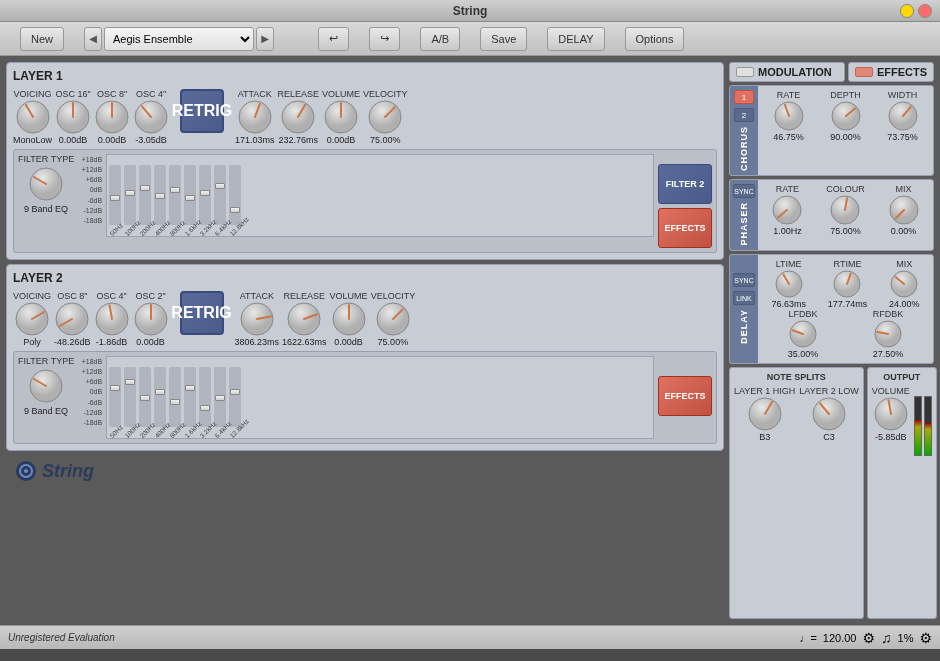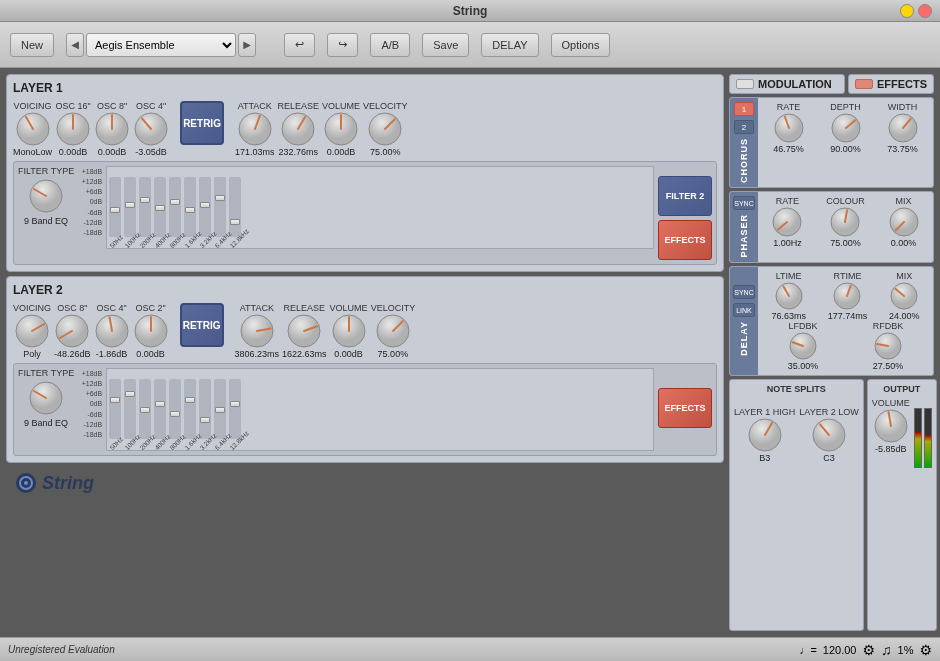--- a/index.html
+++ b/index.html
@@ -39,26 +39,26 @@
       height: 14px;
       border-radius: 50%;
       border: 1px solid #888;
       cursor: pointer;
     }
     .win-btn.close { background: #ff6b6b; }
     .win-btn.minimize { background: #ffd700; }
 
     
     .toolbar {
-      height: 46px;
+      height: 34px;
       background: linear-gradient(to bottom, #d8d8d8, #c0c0c0);
       display: flex;
       align-items: center;
-      padding: 0 10px;
-      gap: 12px;
+      padding: 0 20px;
+      gap: 20px;
       border-bottom: 1px solid #999;
     }
     .toolbar-btn {
       height: 24px;
       padding: 0 10px;
       background: linear-gradient(to bottom, #e8e8e8, #c8c8c8);
       border: 1px solid #999;
       border-radius: 3px;
       cursor: pointer;
       font-size: 11px;
@@ -128,21 +128,21 @@
     }
 
     
     .retrig-btn {
       width: 44px;
       height: 44px;
       background: linear-gradient(135deg, #5a6a9a, #4a5a8a);
       border: 2px solid #3a4a7a;
       border-radius: 4px;
       color: white;
-      font-size: 10px;
+      font-size: 16px;
       font-weight: bold;
       display: flex;
       align-items: center;
       justify-content: center;
       cursor: pointer;
       margin: 0 4px;
     }
     .side-btn {
       width: 54px;
       height: 40px;
@@ -1003,21 +1003,21 @@
             </svg>
             <span class="param-knob-val">27.50%</span>
           </div>
         </div>
       </div>
     </div>
 
     <div style="display:flex; gap:3px; flex:1;">
 
       <div style="flex:1; background:#c8ccd4; border:1px solid #9a9eb0; border-radius:3px; padding:4px;">
-        <div style="font-size:9px; font-weight:bold; color:#333; margin-bottom:13px; text-align:center;">NOTE SPLITS</div>
+        <div style="font-size:9px; font-weight:bold; color:#333; margin-bottom:4px; text-align:center;">NOTE SPLITS</div>
         <div style="display:flex; gap:4px; justify-content:center;">
           <div class="knob-param-group">
             <span class="knob-label">LAYER 1 HIGH</span>
             <svg width="36" height="36" viewBox="0 0 36 36">
               <circle cx="18" cy="18" r="16" fill="url(#nsk1)" stroke="#888" stroke-width="1"></circle>
               <line x1="18" y1="18" x2="18" y2="4" stroke="#cc7744" stroke-width="2" stroke-linecap="round" transform="rotate(30 18 18)"></line>
               <defs>
                   <radialGradient id="nsk1" cx="40%" cy="30%">
                     <stop offset="0%" stop-color="#e8e8e8"></stop>
                     <stop offset="100%" stop-color="#b0b0b0"></stop>

